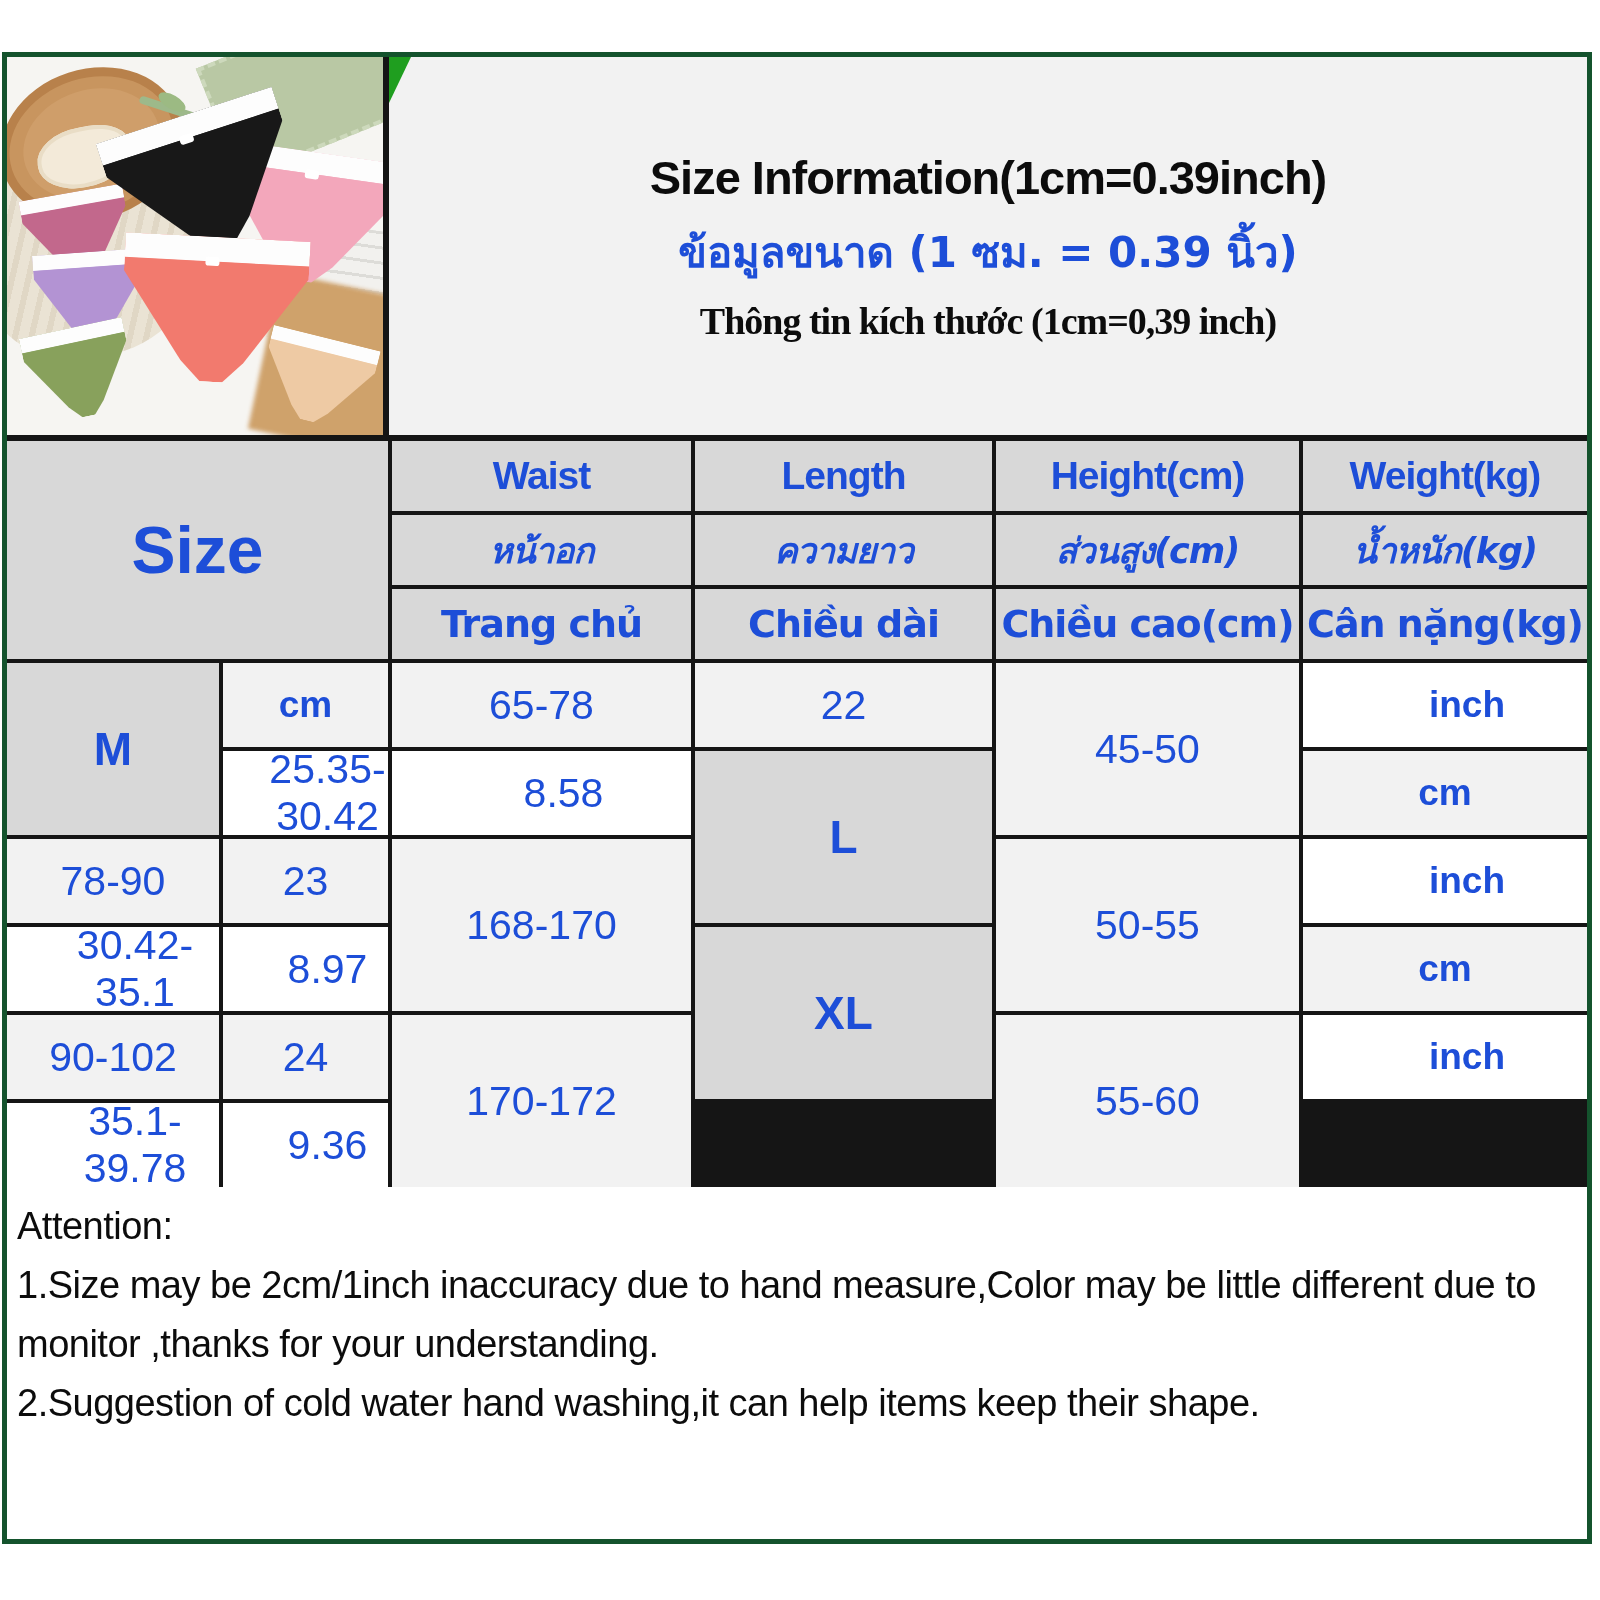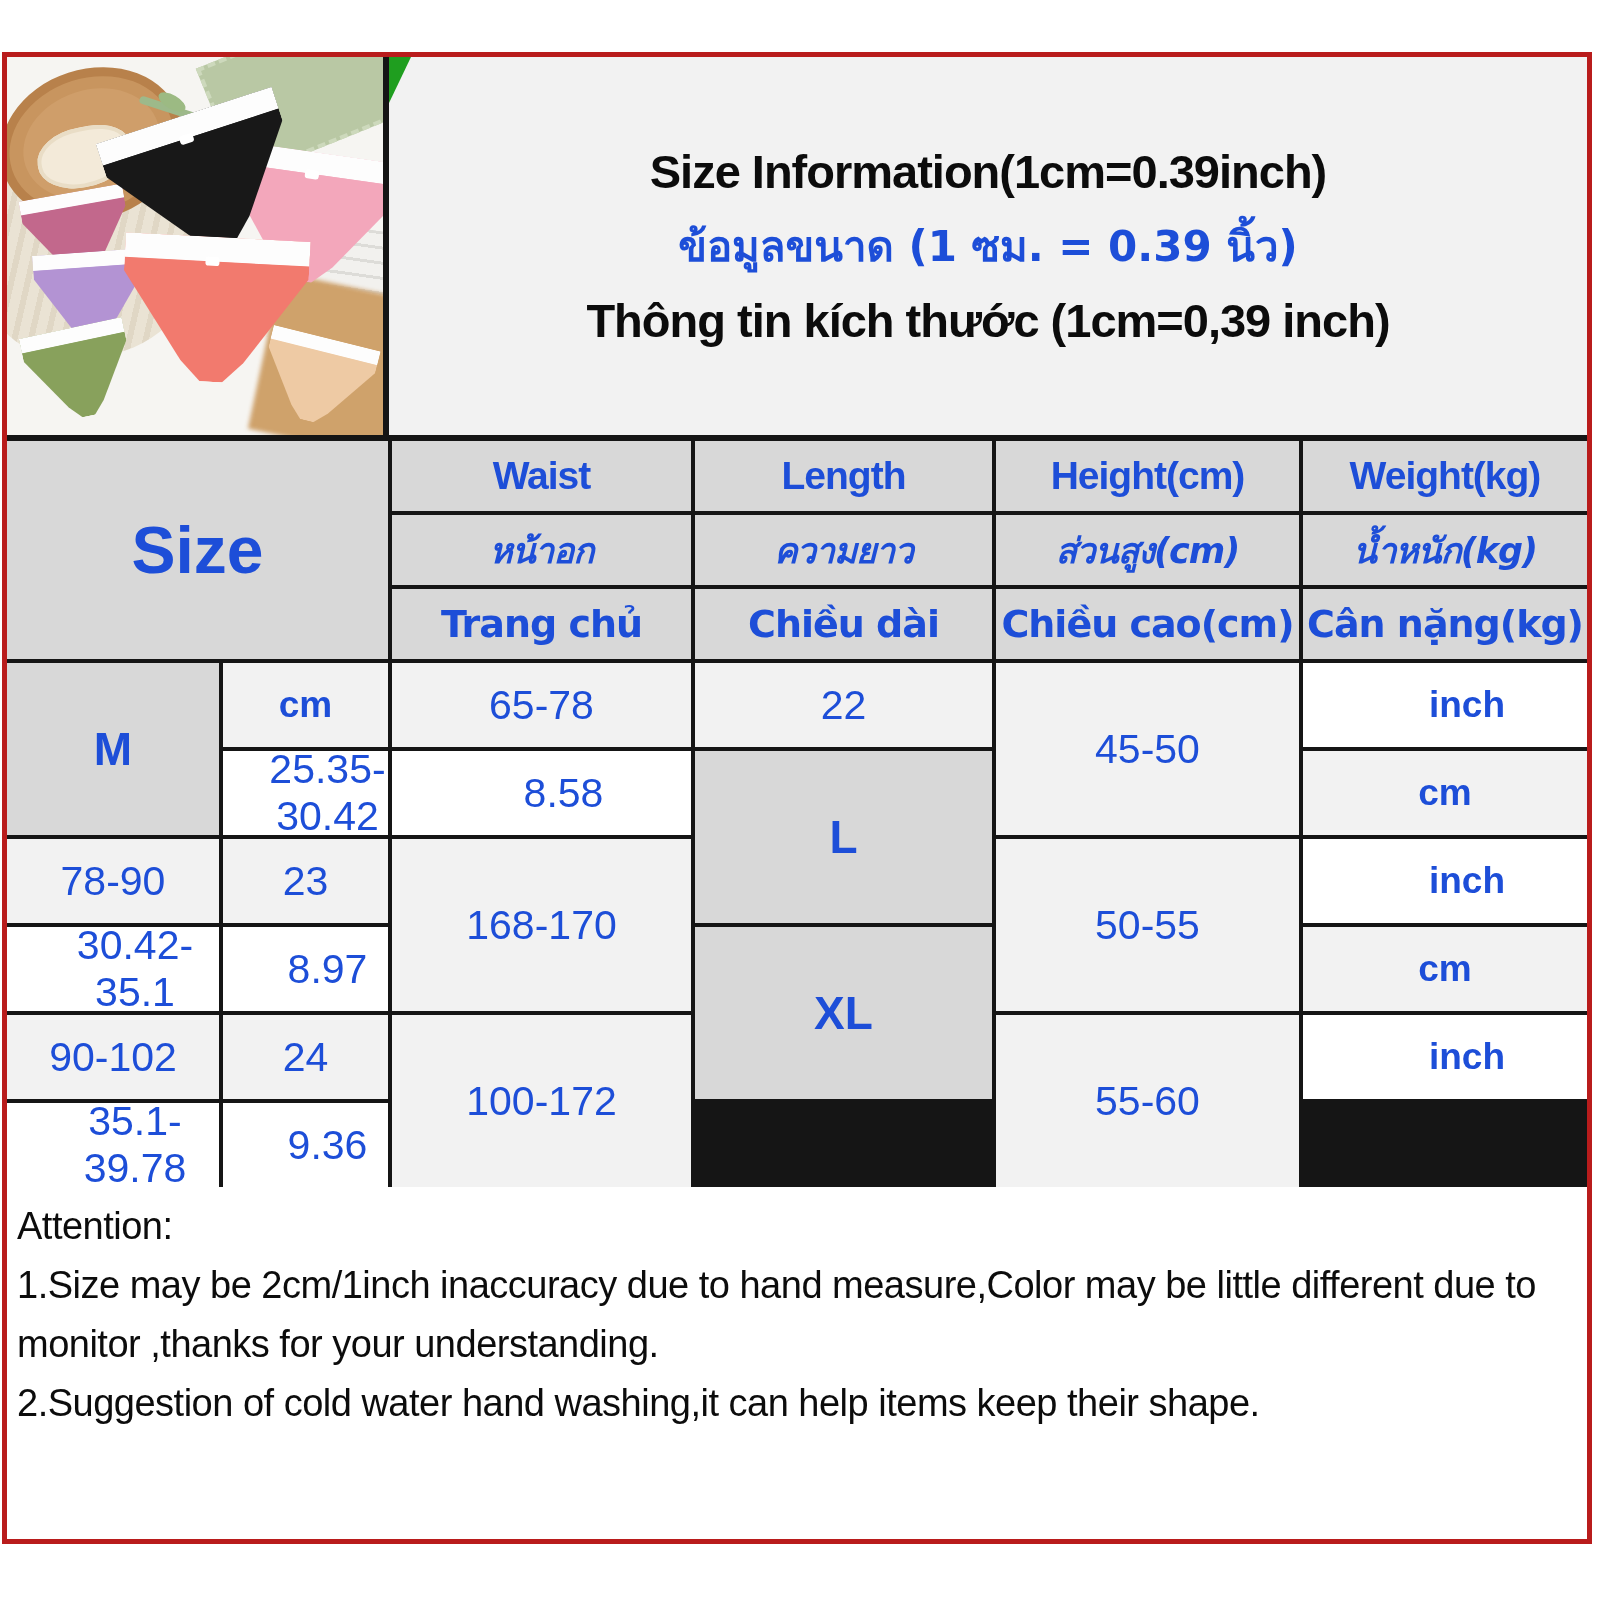--- a/index.html
+++ b/index.html
@@ -1,29 +1,29 @@
 <!DOCTYPE html>
 <html><head>
 <meta charset="utf-8">
 <style>
   html,body{margin:0;padding:0;background:#fff;width:1600px;height:1600px;overflow:hidden;
     font-family:"Liberation Sans", sans-serif; -webkit-font-smoothing:antialiased;}
   .stage{position:relative;width:1600px;height:1600px;background:#fff;}
   .frame{position:absolute;left:2px;top:52px;width:1590px;height:1492px;box-sizing:border-box;
-    border:5px solid #b91c1c;display:flex;flex-direction:column;background:#fff;}
+    border:5px solid #14532d;display:flex;flex-direction:column;background:#fff;}
 
   
   .top{display:flex;height:378px;flex:0 0 auto;}
   .photo{position:relative;width:382px;flex:0 0 382px;border-right:6px solid #151515;
     box-sizing:border-box;background:#f6f5f2;overflow:hidden;}
   .titlecell{position:relative;flex:1;background:#f2f2f2;display:flex;flex-direction:column;
     align-items:center;justify-content:center;gap:14px;}
   .title-en{font-size:47px;font-weight:bold;color:#0c0c0c;letter-spacing:-1px;}
   .title-th{font-size:42px;font-weight:bold;color:#1d4ed8;font-family:"DejaVu Sans",sans-serif;}
-  .title-vi{font-size:47px;font-weight:bold;color:#0c0c0c;font-family:Liberation Sans, sans-serif;letter-spacing:-1px;}
+  .title-vi{font-size:38px;font-weight:bold;color:#0c0c0c;font-family:Liberation Serif, serif;letter-spacing:-1px;}
   .corner-tri{position:absolute;left:0;top:0;width:0;height:0;
     border-top:46px solid #1f9e1f;border-right:22px solid transparent;}
 
   
   .blanket{position:absolute;left:-30px;top:90px;width:220px;height:210px;border-radius:40% 55% 50% 45%;
     background:repeating-linear-gradient(115deg,#eae3d4 0 10px,#e0d7c5 10px 16px);transform:rotate(-12deg);}
   .tray{position:absolute;left:-8px;top:12px;width:185px;height:150px;border-radius:50%;
     background:#c8955f;border:9px solid #b8814b;box-sizing:border-box;transform:rotate(-18deg);}
   .tray-inner{position:absolute;left:14px;top:12px;right:14px;bottom:12px;border-radius:50%;background:#cf9e6a;}
   .doily{position:absolute;left:30px;top:70px;width:95px;height:60px;border-radius:50% 40% 55% 45%;
@@ -159,21 +159,21 @@
       <div class="cell val merged">168-170</div>
       <div class="cell val merged">50-55</div>
       <div class="cell unit rowB">inch</div>
       <div class="cell val rowB">30.42-35.1</div>
       <div class="cell val rowB">8.97</div>
 
       <div class="cell szletter">XL</div>
       <div class="cell unit rowA">cm</div>
       <div class="cell val rowA">90-102</div>
       <div class="cell val rowA">24</div>
-      <div class="cell val merged">100-172</div>
+      <div class="cell val merged">170-172</div>
       <div class="cell val merged">55-60</div>
       <div class="cell unit rowB">inch</div>
       <div class="cell val rowB">35.1-39.78</div>
       <div class="cell val rowB">9.36</div>
     </div>
 
     <div class="attention">
       <p>Attention:</p>
       <p>1.Size may be 2cm/1inch inaccuracy due to hand measure,Color may be little different due to monitor ,thanks for your understanding.</p>
       <p>2.Suggestion of cold water hand washing,it can help items keep their shape.</p>

